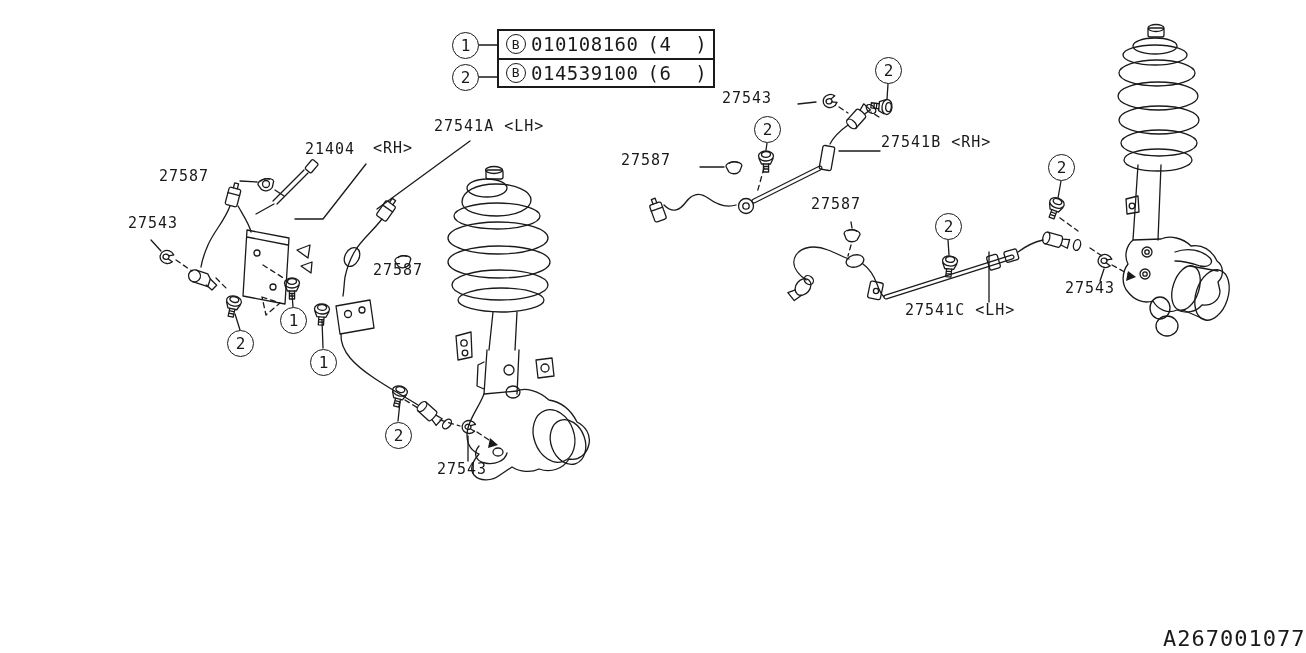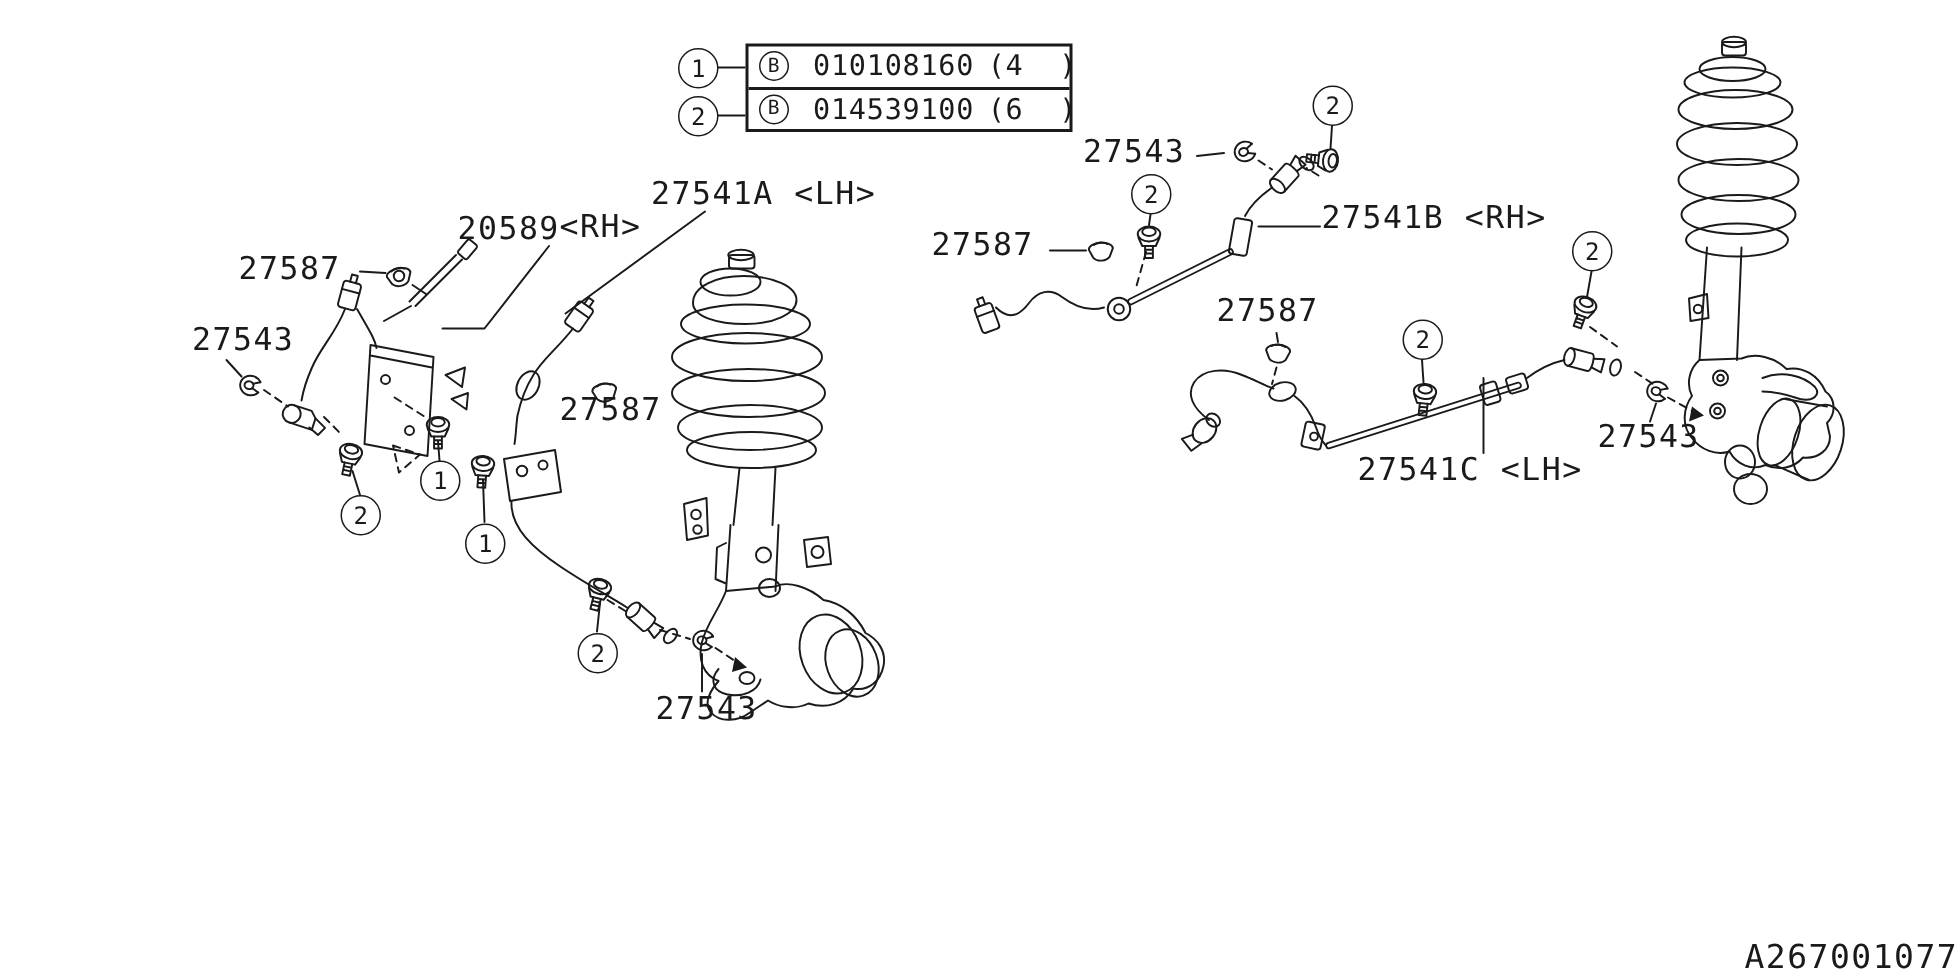--- a/index.html
+++ b/index.html
@@ -9,40 +9,40 @@
     color:#1a1a1a;overflow:hidden;
   }
   .art{position:absolute;left:0;top:0;}
   .art *{vector-effect:non-scaling-stroke;}
   .lineart{stroke:#1a1a1a;stroke-width:1.3;fill:none;stroke-linecap:round;stroke-linejoin:round;}
   .tube-o{stroke:#1a1a1a;stroke-width:5;fill:none;stroke-linecap:round;}
   .tube-i{stroke:#ffffff;stroke-width:2.6;fill:none;stroke-linecap:round;}
   .dash{stroke-dasharray:5 4;}
   .arrow{fill:#1a1a1a;stroke:none;}
   .plabel{
-    position:absolute;font-size:21px;letter-spacing:1px;white-space:pre;
+    position:absolute;font-size:15px;letter-spacing:1px;white-space:pre;
     color:#1a1a1a;line-height:1;cursor:default;
   }
   .callout{
     position:absolute;width:27px;height:27px;border:1.6px solid #1a1a1a;
     border-radius:50%;display:flex;align-items:center;justify-content:center;
     font-size:16px;line-height:1;background:#fff;box-sizing:border-box;
   }
   .legend{
     position:absolute;left:497px;top:29px;width:218px;height:59px;
     border:2px solid #1a1a1a;display:flex;flex-direction:column;background:#fff;box-sizing:border-box;
   }
   .legend-row{flex:1;display:flex;align-items:center;padding-left:7px;font-size:19px;letter-spacing:0.5px;}
   .legend-row + .legend-row{border-top:2px solid #1a1a1a;}
   .bcircle{
     width:20px;height:20px;border:1.4px solid #1a1a1a;border-radius:50%;
     display:flex;align-items:center;justify-content:center;font-size:13px;
     flex:0 0 auto;box-sizing:border-box;
   }
-  .pn{margin-left:16px;white-space:pre;}
+  .pn{margin-left:5px;white-space:pre;}
   .qty{margin-left:9px;white-space:pre;}
   .docnum{position:absolute;left:1163px;top:626px;font-size:22px;letter-spacing:1px;color:#1a1a1a;}
 </style>
 </head>
 <body>
 
 <div class="stage">
 
   <svg class="art" width="1306" height="653" viewBox="0 0 1306 653">
     <defs>
@@ -302,21 +302,21 @@
   <span class="callout" style="left:227px;top:330px">2</span>
   <span class="callout" style="left:280px;top:307px">1</span>
   <span class="callout" style="left:310px;top:349px">1</span>
   <span class="callout" style="left:385px;top:422px">2</span>
   <span class="callout" style="left:875px;top:57px">2</span>
   <span class="callout" style="left:754px;top:116px">2</span>
   <span class="callout" style="left:935px;top:213px">2</span>
   <span class="callout" style="left:1048px;top:154px">2</span>
 
   <span class="plabel" style="left:159px;top:169px">27587</span>
-  <span class="plabel" style="left:305px;top:142px">20589</span>
+  <span class="plabel" style="left:305px;top:142px">21404</span>
   <span class="plabel" style="left:373px;top:141px">&lt;RH&gt;</span>
   <span class="plabel" style="left:434px;top:119px">27541A &lt;LH&gt;</span>
   <span class="plabel" style="left:128px;top:216px">27543</span>
   <span class="plabel" style="left:373px;top:263px">27587</span>
   <span class="plabel" style="left:437px;top:462px">27543</span>
   <span class="plabel" style="left:722px;top:91px">27543</span>
   <span class="plabel" style="left:621px;top:153px">27587</span>
   <span class="plabel" style="left:881px;top:135px">27541B &lt;RH&gt;</span>
   <span class="plabel" style="left:811px;top:197px">27587</span>
   <span class="plabel" style="left:905px;top:303px">27541C &lt;LH&gt;</span>

